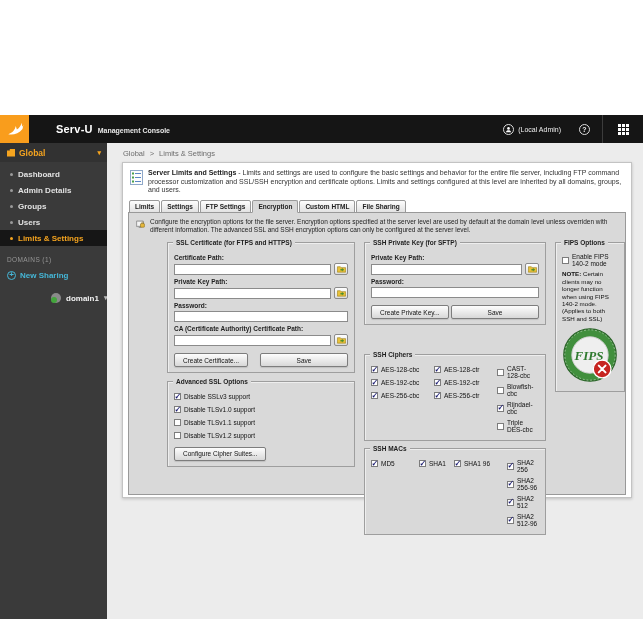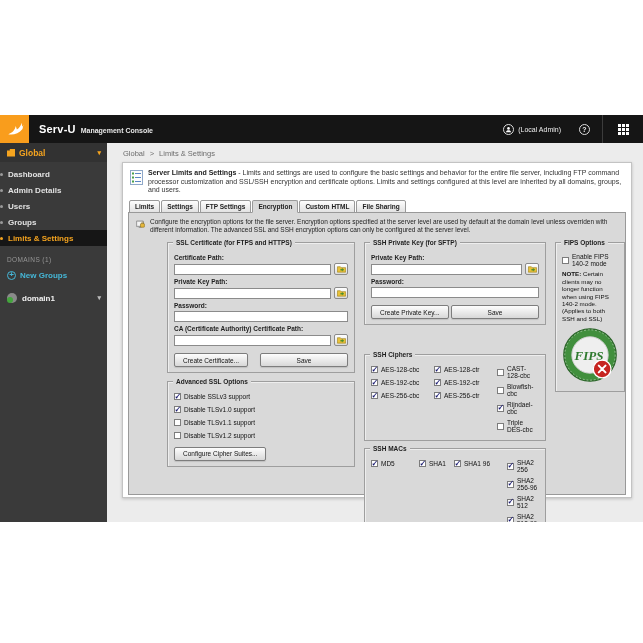--- a/index.html
+++ b/index.html
@@ -5,52 +5,52 @@
   html,body{margin:0;padding:0;background:#fff;}
   *{box-sizing:border-box;}
   .stage{position:relative;width:643px;height:643px;background:#fff;overflow:hidden;
          font-family:"Liberation Sans",sans-serif;-webkit-font-smoothing:antialiased;}
   .app{position:absolute;top:115px;left:0;width:643px;height:407px;}
 
   
   .topbar{height:28px;background:#151515;display:flex;align-items:center;color:#fff;}
   .logo{width:29px;height:28px;background:#f99d1c;display:flex;align-items:center;justify-content:center;flex:none;}
   .brand{margin-left:10px;display:flex;align-items:baseline;gap:5px;}
-  .brand .prod{font-size:11px;font-weight:bold;letter-spacing:.2px;}
+  .brand .prod{font-size:11px;font-weight:bold;letter-spacing:.2px;margin-left:17px;}
   .brand .sub{font-size:7px;font-weight:bold;color:#e8e8e8;}
   .topbar-right{margin-left:auto;display:flex;align-items:center;height:100%;}
   .userbox{display:flex;align-items:center;gap:4px;font-size:7px;color:#eee;}
   .circle-ic{width:11px;height:11px;border:1px solid #ddd;border-radius:50%;display:flex;align-items:center;justify-content:center;flex:none;}
   .help-ic{margin:0 12px 0 18px;font-size:7px;color:#eee;font-weight:bold;}
   .top-sep{width:1px;height:28px;background:#3c3c3c;}
   .grid-ic{width:40px;height:28px;display:flex;align-items:center;justify-content:center;}
   .grid-ic .g{display:grid;grid-template-columns:repeat(3,3px);grid-template-rows:repeat(3,3px);gap:1px;}
   .grid-ic .g i{background:#fff;}
 
   
-  .app-body{display:flex;height:379px;}
+  .app-body{display:flex;height:476px;}
   .sidebar{width:107px;background:#3a3a3a;flex:none;color:#ddd;overflow:hidden;}
   .side-global{display:flex;align-items:center;gap:4px;height:19px;padding:0 6px 0 7px;background:#323232;
                color:#f5a41f;font-size:8.5px;font-weight:bold;}
   .side-global .caret{margin-left:auto;font-size:7px;color:#f5a41f;}
   .gicon{width:8px;height:8px;background:#f5a41f;flex:none;
          clip-path:polygon(0 100%,0 25%,35% 25%,35% 0,100% 0,100% 100%);}
   .side-list{margin-top:4px;}
-  .side-item{display:flex;align-items:center;gap:5px;height:16px;padding:0 6px 0 0;
+  .side-item{display:flex;align-items:center;gap:5px;height:16px;padding:0 6px 0 10px;
              font-size:8px;font-weight:600;color:#e2e2e2;cursor:pointer;text-align:center;}
   .side-item .blt{width:3px;height:3px;border-radius:50%;background:#9a9a9a;flex:none;}
   .side-item.active{background:#161616;color:#f5a41f;}
   .side-item.active .blt{background:#f5a41f;}
   .side-sect{margin:10px 0 4px;padding-left:7px;font-size:6.5px;color:#969696;letter-spacing:.4px;}
   .side-newdomain{display:flex;align-items:center;gap:4px;height:16px;padding-left:7px;
                   color:#45b6d6;font-size:8px;font-weight:600;cursor:pointer;}
   .plus-ic{width:9px;height:9px;border:1px solid #45b6d6;border-radius:50%;display:flex;align-items:center;
            justify-content:center;font-size:8px;line-height:1;color:#45b6d6;flex:none;}
   .side-domain{display:flex;align-items:center;gap:5px;height:18px;padding:0 6px 0 7px;margin-top:6px;
-               color:#f2f2f2;font-size:8px;font-weight:600;cursor:pointer;}
+               color:#f2f2f2;font-size:8px;font-weight:600;cursor:pointer;margin-left:44px;}
   .globe-ic{position:relative;width:10px;height:10px;border-radius:50%;background:#8a8a8a;flex:none;}
   .globe-ic::after{content:"";position:absolute;left:0;bottom:0;width:6px;height:6px;border-radius:50%;background:#43a53c;}
   .side-domain .caret{margin-left:auto;font-size:7px;color:#bbb;}
 
   .main{flex:1;background:#ececec;overflow:hidden;}
   .breadcrumb{padding:6px 0 0 16px;font-size:7.5px;color:#6d6d6d;display:flex;gap:5px;}
 
   
   .panel{margin:4px 0 0 15px;width:510px;height:336px;background:#fff;border:1px solid #c3c3c3;
          box-shadow:0 1px 3px rgba(0,0,0,.2);padding:5px 5px 4px;}
@@ -163,35 +163,35 @@
             <div class="side-item">
               <span class="blt"></span>
               <span>Dashboard</span>
             </div>
             <div class="side-item">
               <span class="blt"></span>
               <span>Admin Details</span>
             </div>
             <div class="side-item">
               <span class="blt"></span>
-              <span>Users</span>
+              <span>Groups</span>
             </div>
             <div class="side-item">
               <span class="blt"></span>
-              <span>Groups</span>
+              <span>Users</span>
             </div>
             <div class="side-item active">
               <span class="blt"></span>
               <span>Limits &amp; Settings</span>
             </div>
           </div>
         <div class="side-sect">DOMAINS (1)</div>
         <div class="side-newdomain">
           <span class="plus-ic">+</span>
-          <span>New Groups</span>
+          <span>New Sharing</span>
         </div>
         <div class="side-domain">
           <span class="globe-ic"></span>
           <span>domain1</span>
           <span class="caret">▾</span>
         </div>
       </div>
 
       <div class="main">
         <div class="breadcrumb">

